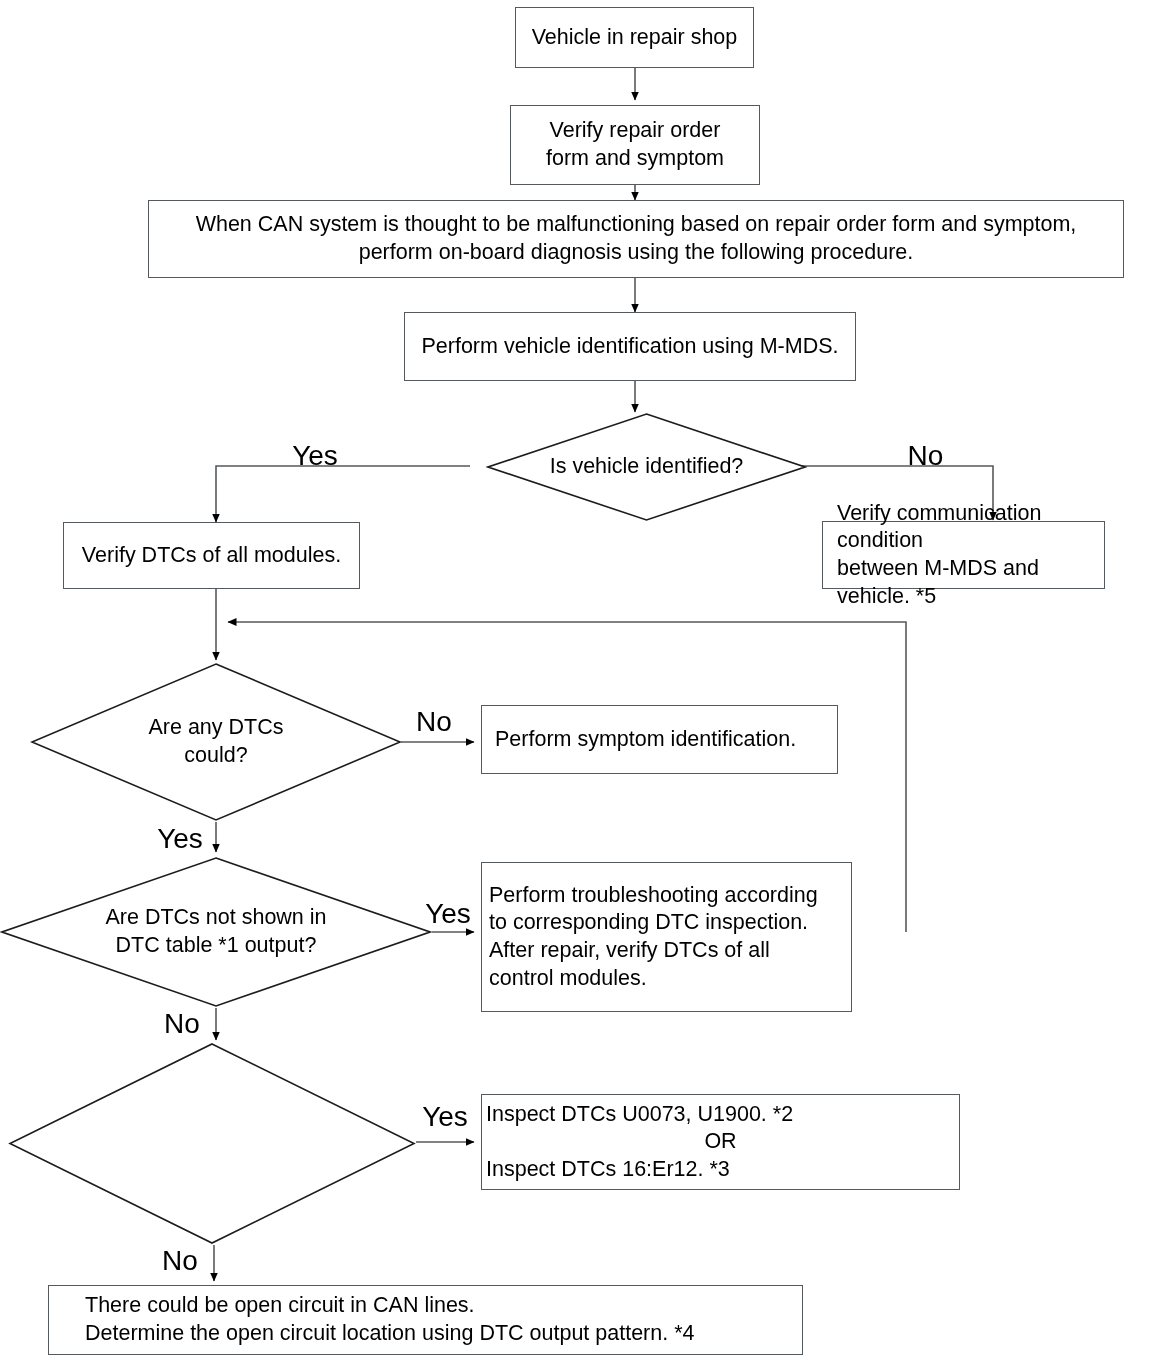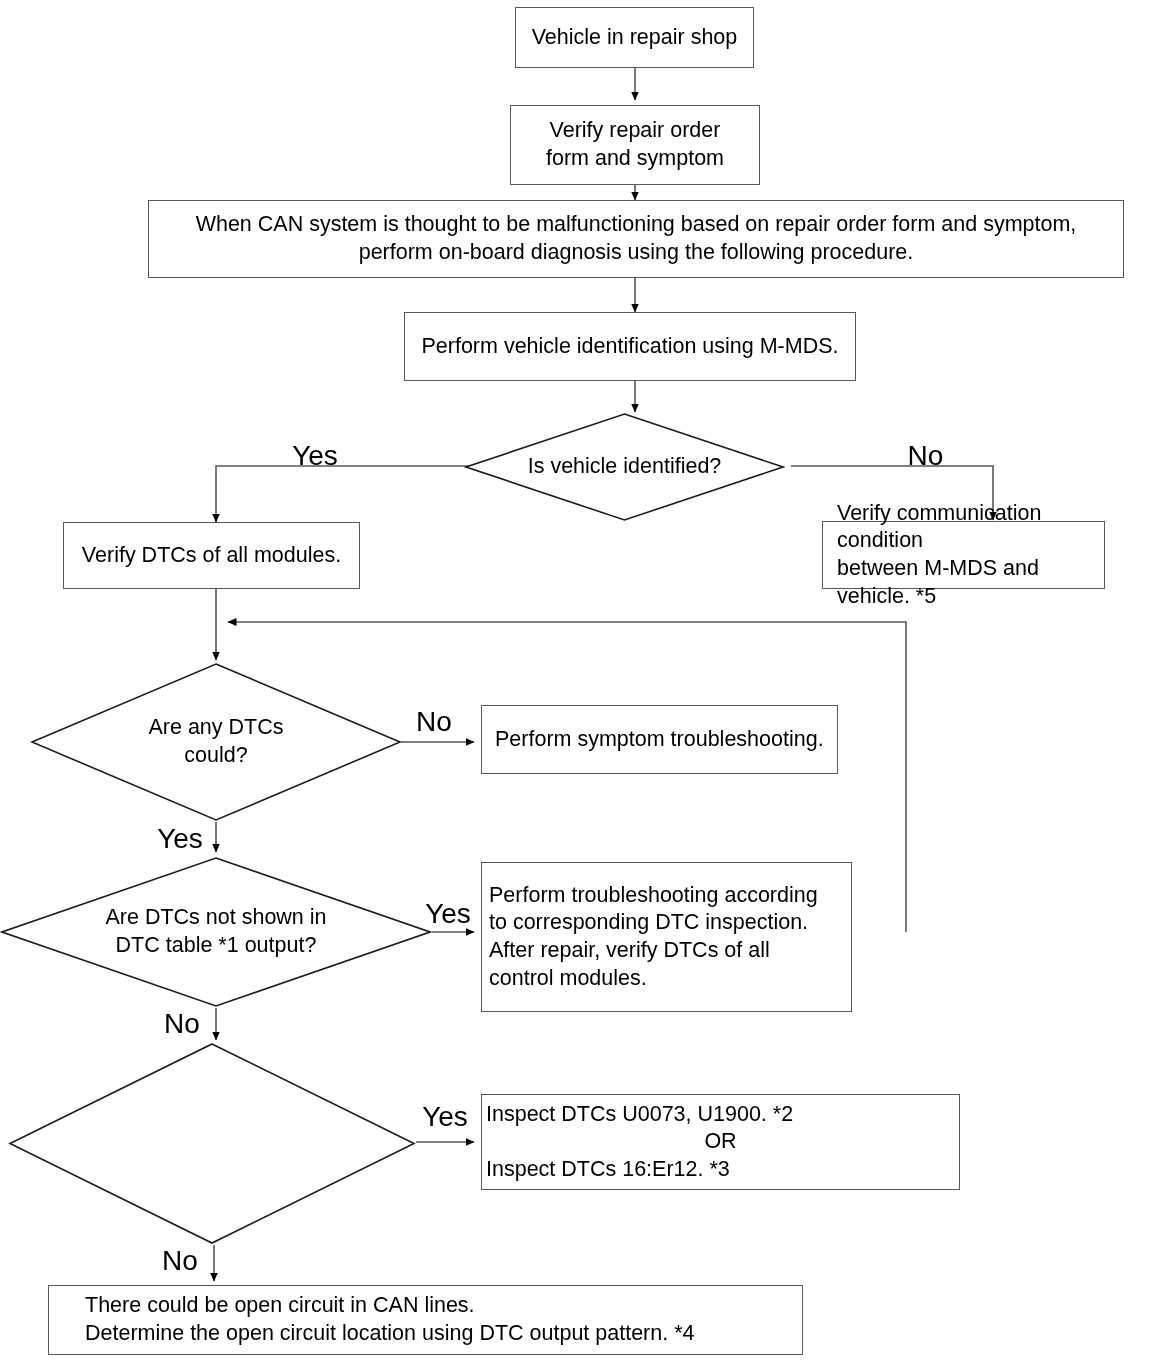--- a/index.html
+++ b/index.html
@@ -125,21 +125,21 @@
 
   <div class="node box" style="left:404px; top:312px; width:452px; height:69px;">
     <span>Perform vehicle identification using M-MDS.</span>
   </div>
 
   <div class="node box" style="left:148px; top:200px; width:976px; height:78px;">
     <span>When CAN system is thought to be malfunctioning based on repair order form and symptom,
 perform on-board diagnosis using the following procedure.</span>
   </div>
 
-  <div class="diamond-wrap" style="left:464px; top:412px; width:321px; height:110px;justify-content:center;">
+  <div class="diamond-wrap" style="left:486px; top:412px; width:321px; height:110px;justify-content:center;">
     <svg width="321" height="110" viewBox="0 0 321 110">
       <polygon points="160.5,2 319,55 160.5,108 2,55" fill="#ffffff" stroke="#1c1c1c" stroke-width="1.6"></polygon>
     </svg>
     <span class="diamond-label">Is vehicle identified?</span>
   </div>
 
   <div class="edge-label" style="left:265px; top:440px; width:100px;">Yes</div>
   <div class="edge-label" style="left:878px; top:440px; width:95px;">No</div>
 
   <div class="node box" style="left:63px; top:522px; width:297px; height:67px;">
@@ -156,21 +156,21 @@
       <polygon points="186,2 370,80 186,158 2,80" fill="#ffffff" stroke="#1c1c1c" stroke-width="1.6"></polygon>
     </svg>
     <span class="diamond-label">Are any DTCs
 could?</span>
   </div>
 
   <div class="edge-label" style="left:404px; top:706px; width:60px;">No</div>
   <div class="edge-label" style="left:150px; top:823px; width:60px;">Yes</div>
 
   <div class="node box lefttext" style="left:481px; top:705px; width:357px; height:69px; padding-left:13px;">
-    <span>Perform symptom troubleshooting.</span>
+    <span>Perform symptom identification.</span>
   </div>
 
   <div class="diamond-wrap" style="left:0px; top:856px; width:432px; height:152px;">
     <svg width="432" height="152" viewBox="0 0 432 152">
       <polygon points="216,2 430,76 216,150 2,76" fill="#ffffff" stroke="#1c1c1c" stroke-width="1.6"></polygon>
     </svg>
     <span class="diamond-label">Are DTCs not shown in
 DTC table *1 output?</span>
   </div>
 

